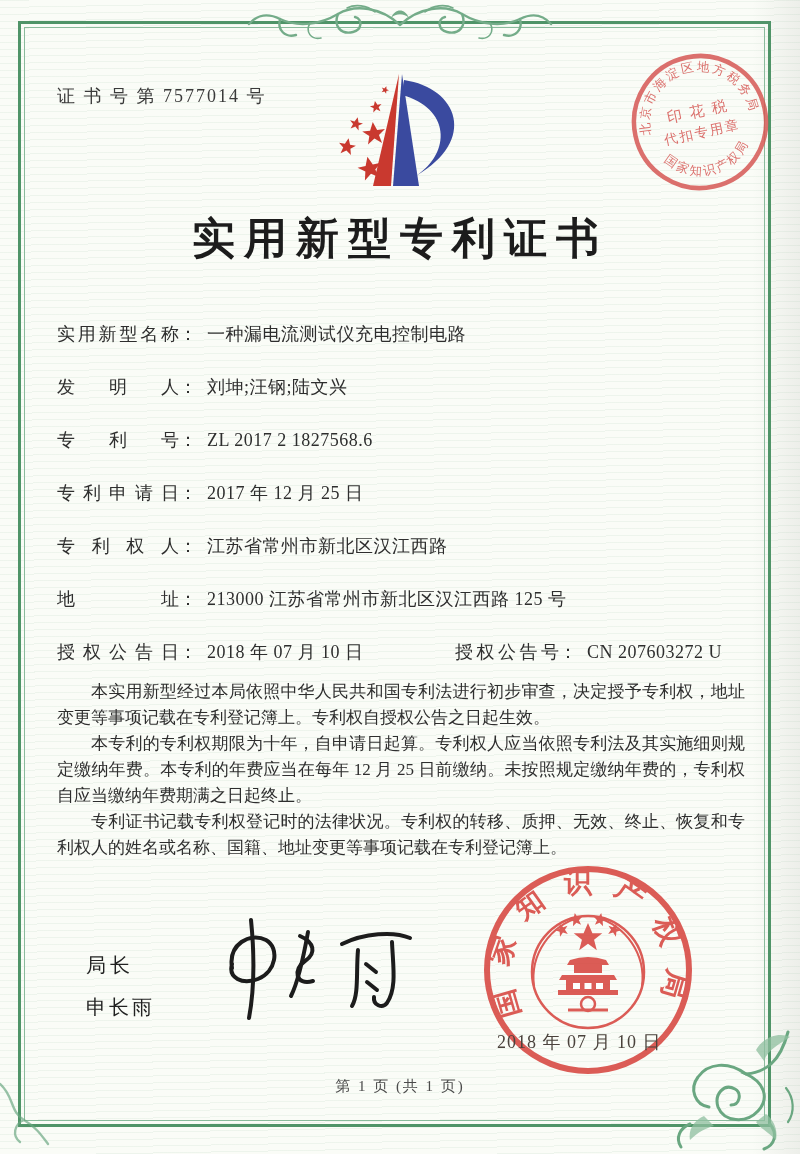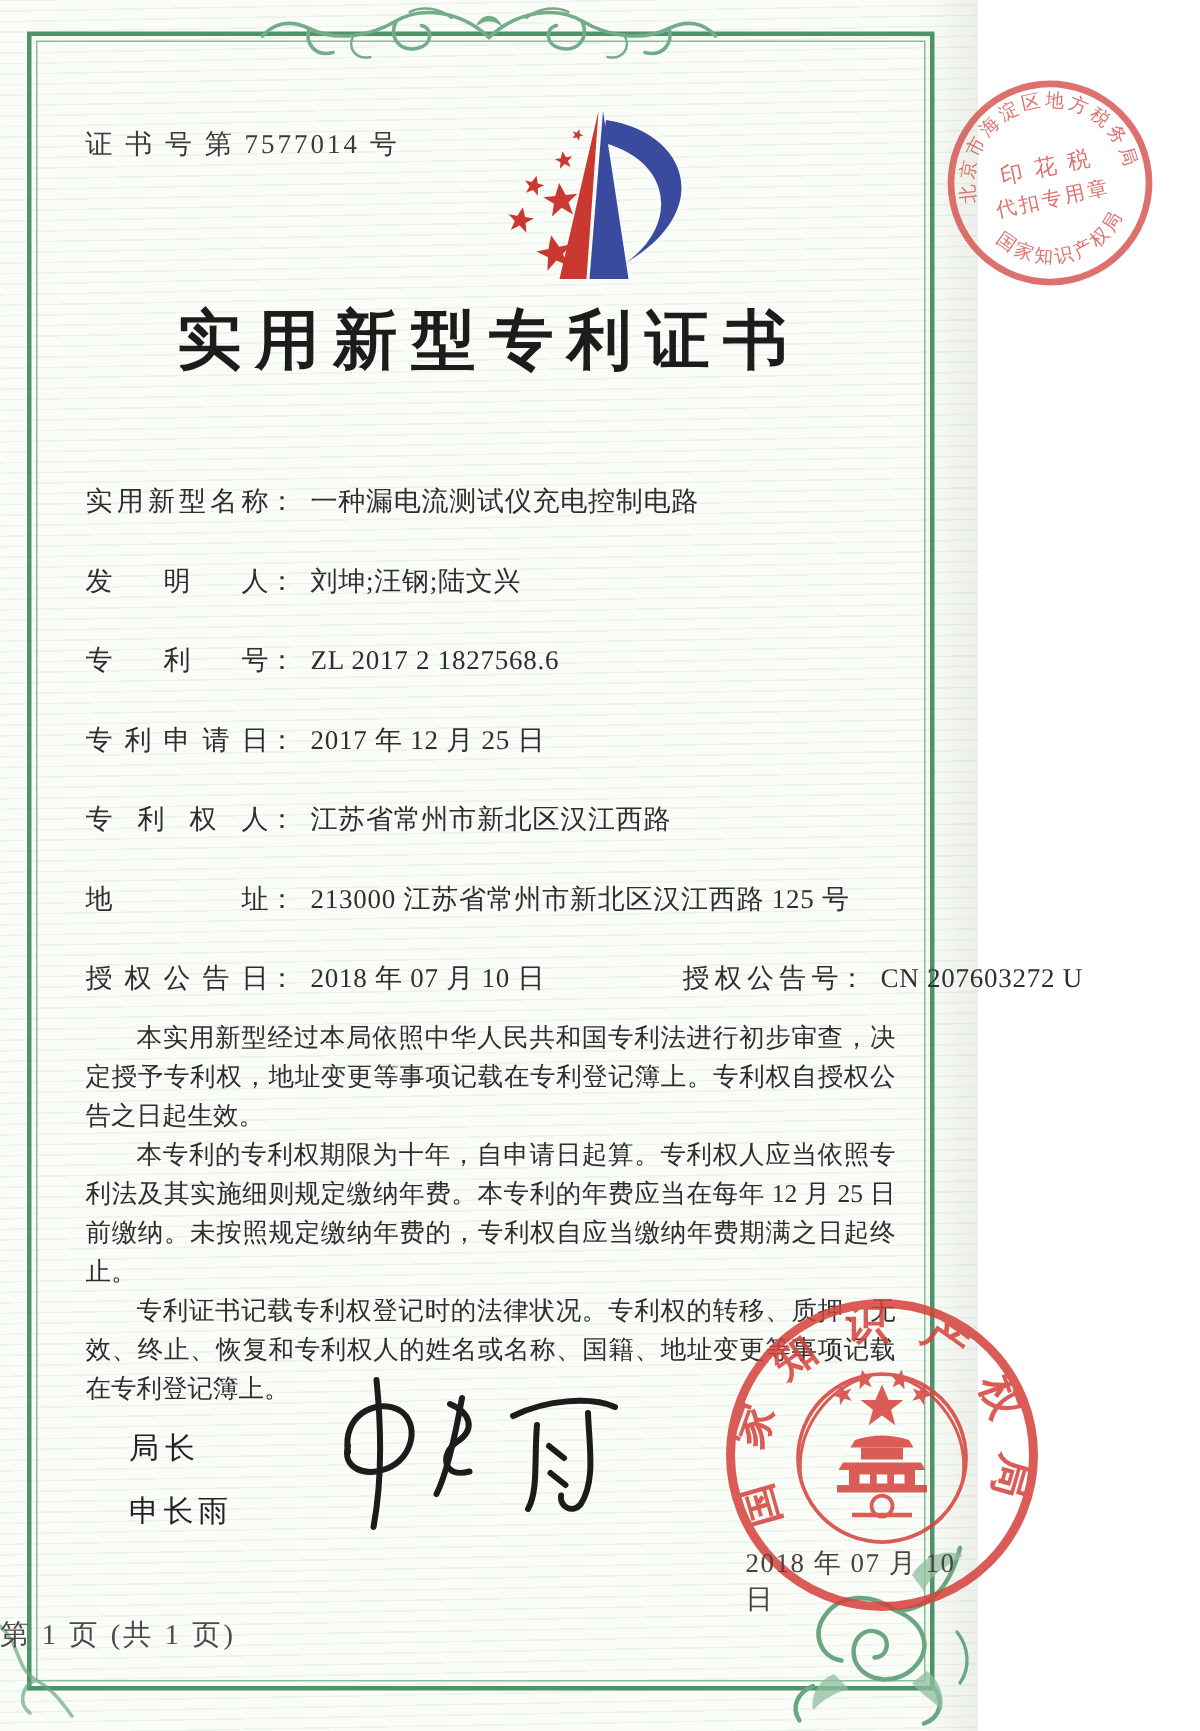--- a/index.html
+++ b/index.html
@@ -3,21 +3,21 @@
 <meta charset="utf-8">
 <style>
   html,body{margin:0;padding:0;}
   body{
     width:800px;height:1154px;
     font-family:"Liberation Serif", serif;
     background:#ffffff;
     overflow:hidden;
   }
   .page{
-    position:relative;width:652px;height:1154px;
+    position:relative;width:800px;height:1154px;
     background-color:#fafcf7;
     background-image:
       repeating-linear-gradient(179deg,
         rgba(125,175,140,0.10) 0px, rgba(125,175,140,0.10) 1px,
         transparent 1px, transparent 7px),
       linear-gradient(90deg, rgba(255,255,255,0) 94%, rgba(120,120,115,0.10) 100%);
   }
   
   .frame{
     position:absolute;left:18px;top:21px;right:29px;bottom:27px;
@@ -35,21 +35,21 @@
   .cert-no{
     position:absolute;left:57px;top:84px;
     font-size:18px;letter-spacing:2px;color:#3a3a3a;
   }
   .logo{position:absolute;left:328px;top:70px;}
   .tax-stamp{
     position:absolute;left:620px;top:42px;
     transform:rotate(-12deg);opacity:.82;
   }
   .title{
-    position:absolute;left:0;right:0;top:198px;margin:0;
+    position:absolute;left:0;right:0;top:198px;margin:12px;
     text-align:center;font-size:43px;font-weight:700;
     letter-spacing:9px;color:#1c1c1c;
   }
   .field-row{
     position:absolute;left:57px;right:50px;
     font-size:18px;color:#2e2e2e;white-space:nowrap;
   }
   .flabel{
     display:inline-block;width:122px;
     text-align:justify;text-align-last:justify;
@@ -74,21 +74,21 @@
     font-size:20px;letter-spacing:3px;color:#222;
   }
   .signature{position:absolute;left:196px;top:908px;}
   .seal{position:absolute;left:478px;top:860px;opacity:.86;}
   .seal-date{
     position:absolute;left:497px;top:1030px;
     font-size:18px;letter-spacing:1px;color:#4a423c;z-index:5;
   }
   .footer{
     position:absolute;left:0;right:0;top:1077px;
-    text-align:left;font-size:19px;letter-spacing:2px;color:#4b4b4b;
+    text-align:center;font-size:15px;letter-spacing:2px;color:#4b4b4b;
   }
   svg text{font-family:"Liberation Serif", serif;}
 </style>
 </head>
 <body>
 
 <div class="page">
 
   <div class="frame">
     <div class="frame-inner"></div>

